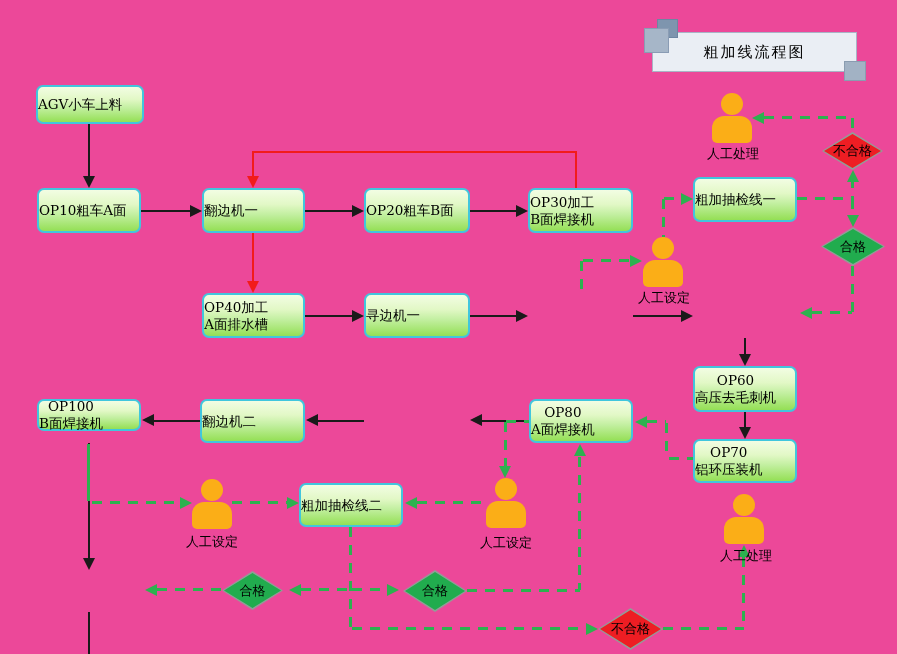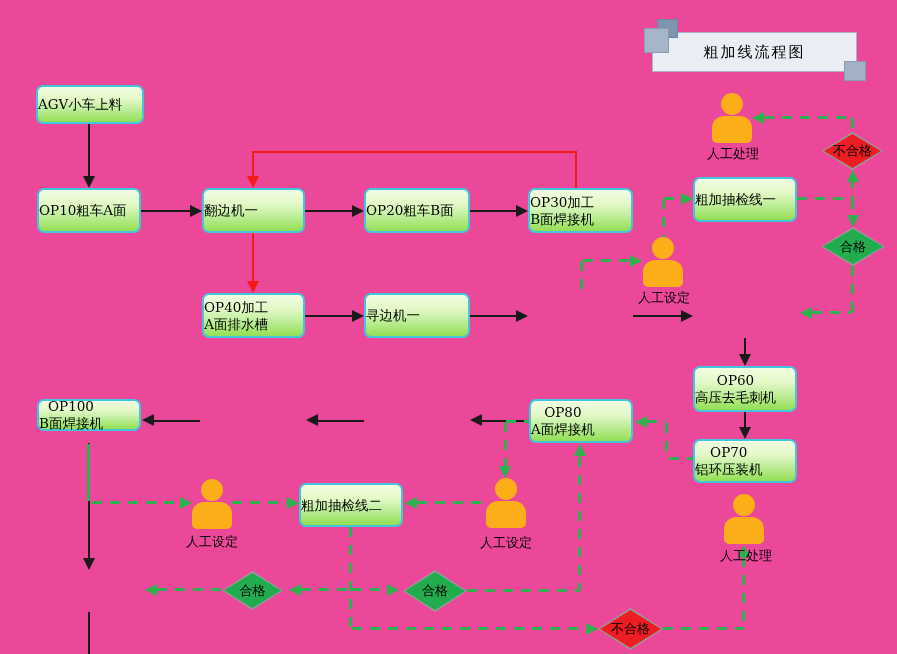--- a/index.html
+++ b/index.html
@@ -198,20 +198,23 @@
 高压去毛刺机</span>
     </div>
   <div class="node" style="left:693px;top:439px;width:104px;height:44px">
       <span>OP70
 铝环压装机</span>
     </div>
   <div class="node" style="left:529px;top:399px;width:104px;height:44px">
       <span>OP80
 A面焊接机</span>
     </div>
+  <div class="node" style="left:200px;top:399px;width:105px;height:44px">
+      <span>翻边机二</span>
+    </div>
   <div class="node" style="left:37px;top:399px;width:104px;height:32px">
       <span>OP100
 B面焊接机</span>
     </div>
   <div class="node" style="left:299px;top:483px;width:104px;height:44px">
       <span>粗加抽检线二</span>
     </div>
 
   <div class="diamond" style="left:822px;top:132px;width:61px;height:38px">
     <div class="d-border"></div>

